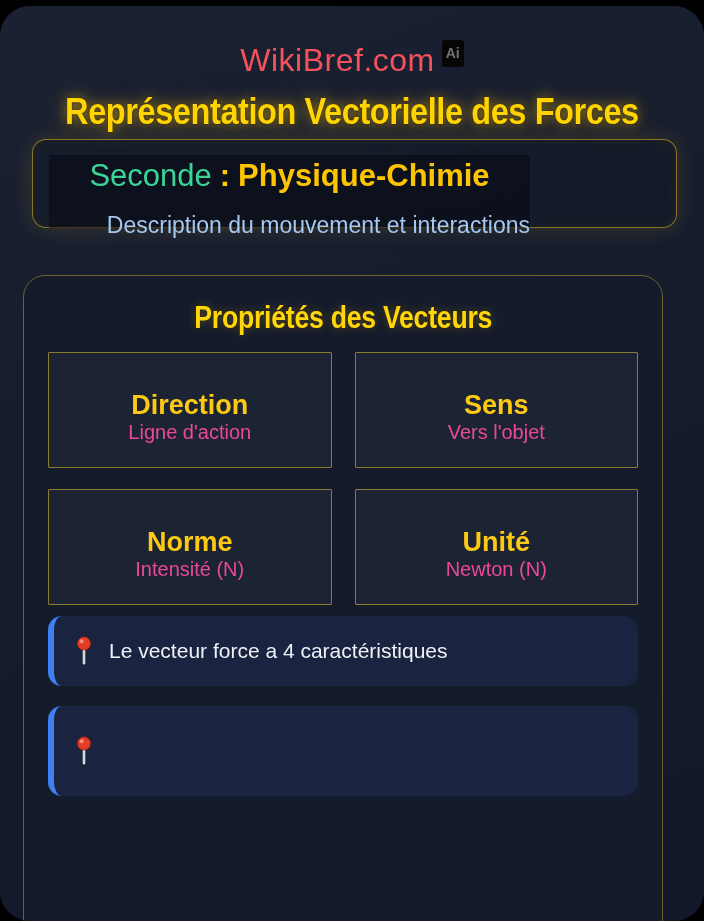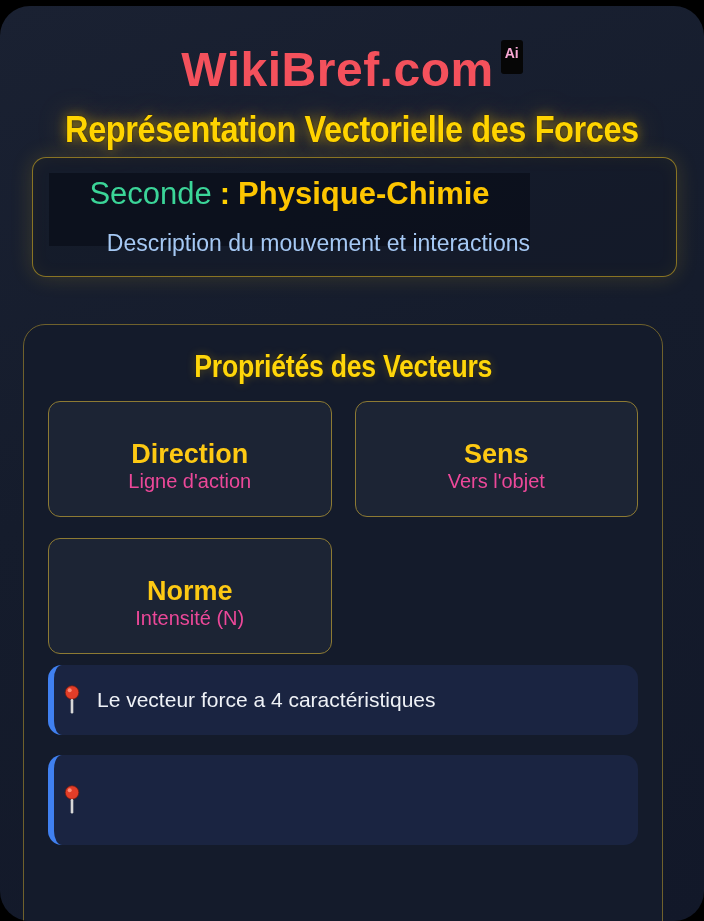--- a/index.html
+++ b/index.html
@@ -10,44 +10,44 @@
     position:absolute; left:0; top:6px; width:704px; height:915px;
     border-radius:30px;
     background:linear-gradient(160deg,#1a2132 0%, #151c2c 45%, #121829 100%);
     overflow:hidden;
   }
 
   
   .brand-row { text-align:center; padding-top:36px; }
   .brand {
     display:inline-block;
-    font-size:48px; font-weight:700; letter-spacing:.5px;
+    font-size:32px; font-weight:400; letter-spacing:.5px;
     color:#f4515c;
   }
   .ai-badge {
     display:inline-block; vertical-align:top; margin-left:7px; margin-top:-2px;
-    background:#060606; color:#f9a8d4;
+    background:#060606; color:#737373;
     font-size:14px; font-weight:700;
-    padding:6px 4px 14px 4px; border-radius:3px; line-height:14px;
+    padding:6px 4px 7px 4px; border-radius:3px; line-height:14px;
   }
 
   .page-title-row { text-align:center; margin-top:12px; }
   .page-title {
     display:inline-block; white-space:nowrap;
     font-size:37px; font-weight:800; letter-spacing:-.5px;
     transform:scaleX(.88); transform-origin:center;
     color:#ffd400;
     text-shadow:0 0 2px rgba(40,30,0,.9), 0 0 12px rgba(255,200,0,.55), 0 0 30px rgba(255,190,0,.35);
   }
 
   
   .subtitle-box {
     position:relative;
     margin-left:32px; margin-top:6px;
-    width:645px; height:120px;
+    width:645px; height:89px;
     border:1px solid rgba(253,205,30,.5);
     border-radius:14px;
     background:rgba(18,24,38,.45);
     box-shadow:0 0 22px rgba(253,205,30,.16), inset 0 0 18px rgba(253,205,30,.05);
   }
   .subtitle-panel {
     position:absolute; left:16px; top:15px; width:481px; height:73px;
     background:rgba(5,9,18,.55);
   }
   .subtitle-line1 {
@@ -80,39 +80,39 @@
   }
 
   .grid {
     margin-top:16px;
     display:grid; grid-template-columns:1fr 1fr;
     column-gap:23px; row-gap:21px;
   }
   .pcard {
     height:116px; overflow:hidden;
     background:#1c2434;
-    border:1px solid #8d7a33; border-radius:12px;
+    border:1px solid #8d7a33; border-radius:1px;
     display:flex; flex-direction:column; align-items:center; justify-content:center;
     padding-top:14px; row-gap:0;
   }
   .pcard-title { font-size:27px; font-weight:700; color:#fdc913; }
   .pcard-sub   { font-size:20px; color:#ec4899; }
   .pcard-sub.math {
     font-family:"DejaVu Serif", serif; font-style:italic;
     font-size:27px; color:#e9e9ee; margin-bottom:-18px; margin-top:-4px;
   }
 
   .notes { margin-top:11px; display:flex; flex-direction:column; row-gap:20px; }
   .note {
     min-height:70px;
     background:#1a2441;
     border-left:6px solid #4080f0;
     border-radius:14px;
     display:flex; align-items:center;
-    padding:0 10px; column-gap:17px;
+    padding:0 22px; column-gap:17px;
   }
   .note:last-child { min-height:90px; }
   .note-text { font-size:21px; color:#eef1f6; }
   .pin { flex:0 0 auto; }
 </style>
 </head>
 <body>
 
 <div class="wrapper">
 
@@ -143,20 +143,24 @@
         <div class="pcard-sub">Ligne d'action</div>
       </div>
       <div class="pcard">
         <div class="pcard-title">Sens</div>
         <div class="pcard-sub">Vers l'objet</div>
       </div>
       <div class="pcard">
         <div class="pcard-title">Norme</div>
         <div class="pcard-sub">Intensité (N)</div>
       </div>
+      <div class="pcard">
+        <div class="pcard-title">Unité</div>
+        <div class="pcard-sub">Newton (N)</div>
+      </div>
     </div>
 
     <div class="notes">
       <div class="note">
         <svg class="pin" width="16" height="31" viewBox="0 0 16 31">
           <circle cx="8" cy="7.5" r="6.8" fill="#e23d28" stroke="#6d1d10" stroke-width="0.8"></circle>
           <circle cx="5.7" cy="5.2" r="2" fill="#ff9a86" opacity="0.85"></circle>
           <rect x="6.7" y="14" width="2.6" height="14.5" rx="1.3" fill="#d8d8d8"></rect>
         </svg>
         <span class="note-text">Le vecteur force a 4 caractéristiques</span>

